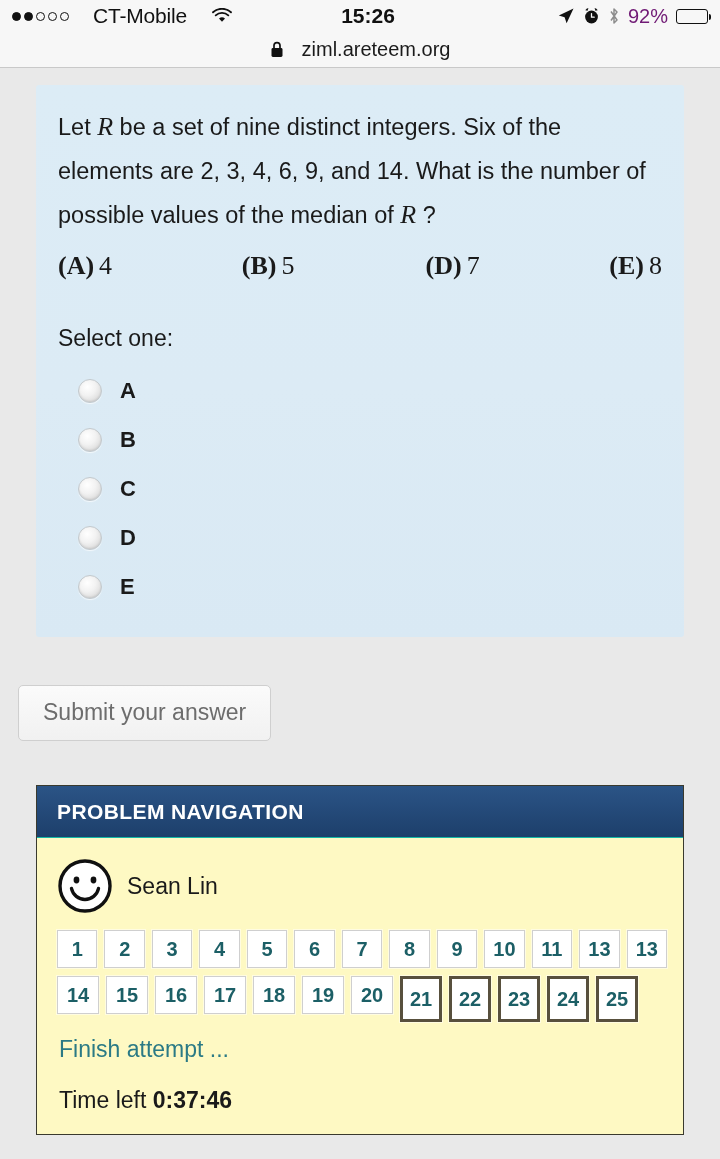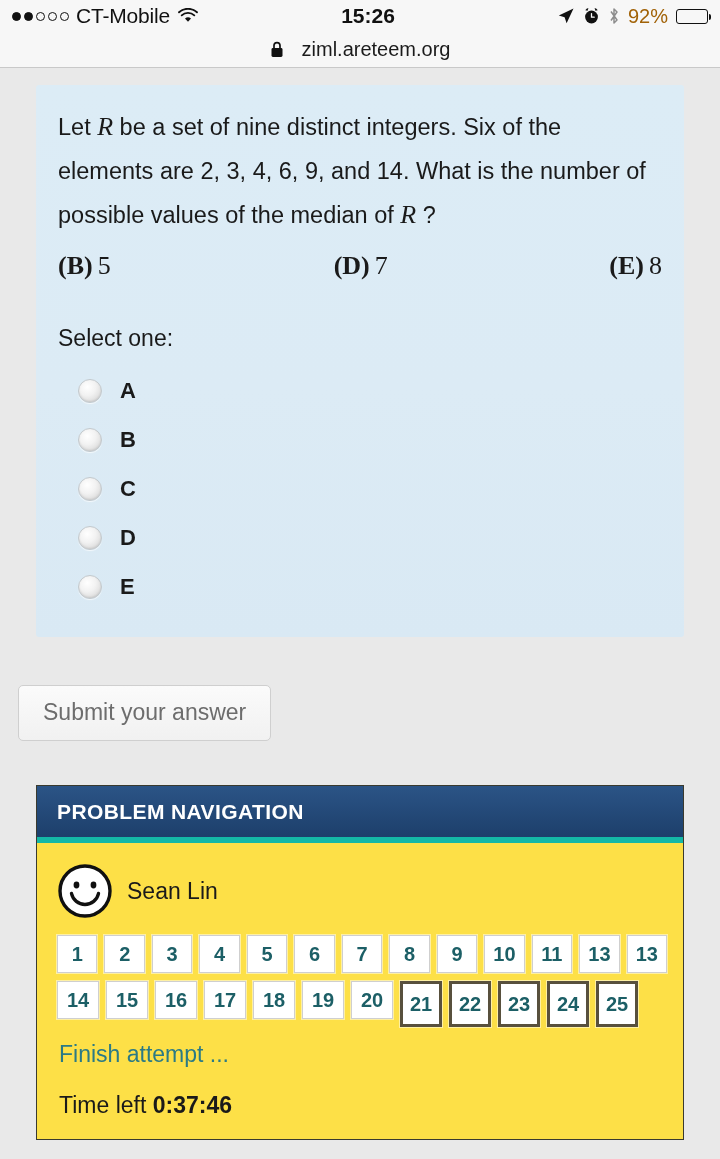--- a/index.html
+++ b/index.html
@@ -21,21 +21,21 @@
     height: 32px;
     background: #f7f7f7;
     display: flex;
     align-items: center;
     padding: 0 12px;
     position: relative;
   }
   .sb-left {
     display: flex;
     align-items: center;
-    gap: 7px;
+    gap: 24px;
   }
   .signal-dots {
     display: flex;
     align-items: center;
     gap: 3px;
   }
   .dot {
     width: 9px; height: 9px;
     border-radius: 50%;
     border: 1.4px solid #111;
@@ -60,21 +60,21 @@
   }
   .sb-right {
     margin-left: auto;
     display: flex;
     align-items: center;
     gap: 8px;
   }
   .loc-icon, .alarm-icon, .bt-icon { display:block; }
   .battery-pct {
     font-size: 20px;
-    color: #a16207;
+    color: #701a75;
   }
   .battery {
     width: 32px; height: 15px;
     border: 1.6px solid #111;
     border-radius: 3px;
     position: relative;
     padding: 1.5px;
   }
   .battery::after {
     content: "";
@@ -195,23 +195,23 @@
   }
   .nav-header {
     background: linear-gradient(180deg, #2b5486 0%, #1d3f6b 100%);
     color: #ffffff;
     font-size: 21px;
     font-weight: bold;
     letter-spacing: 0.4px;
     padding: 14px 0 13px 20px;
   }
   .nav-body {
-    background: #fde047;
+    background: #fef9c3;
     padding: 16px 16px 20px 16px;
-    border-top: 6px solid #14b8a6;
+    border-top: 1px solid #14b8a6;
   }
 
   .user-row {
     display: flex;
     align-items: center;
     gap: 14px;
     padding: 4px 0 10px 4px;
   }
   .smiley { display: block; }
   .username {
@@ -319,20 +319,23 @@
   <span class="url-text">ziml.areteem.org</span>
 </div>
 
 <div class="page">
 
   <div class="question-box">
 
     <div class="qtext"><span>Let </span><span class="mathvar">R</span><span> be a set of nine distinct integers. Six of the elements are 2, 3, 4, 6, 9, and 14. What is the number of possible values of the median of </span><span class="mathvar">R</span><span> ?</span></div>
 
     <div class="choices">
+      <div class="choice">
+        <b>(A)</b><span>4</span>
+      </div>
       <div class="choice">
         <b>(B)</b><span>5</span>
       </div>
       <div class="choice">
         <b>(D)</b><span>7</span>
       </div>
       <div class="choice">
         <b>(E)</b><span>8</span>
       </div>
     </div>

